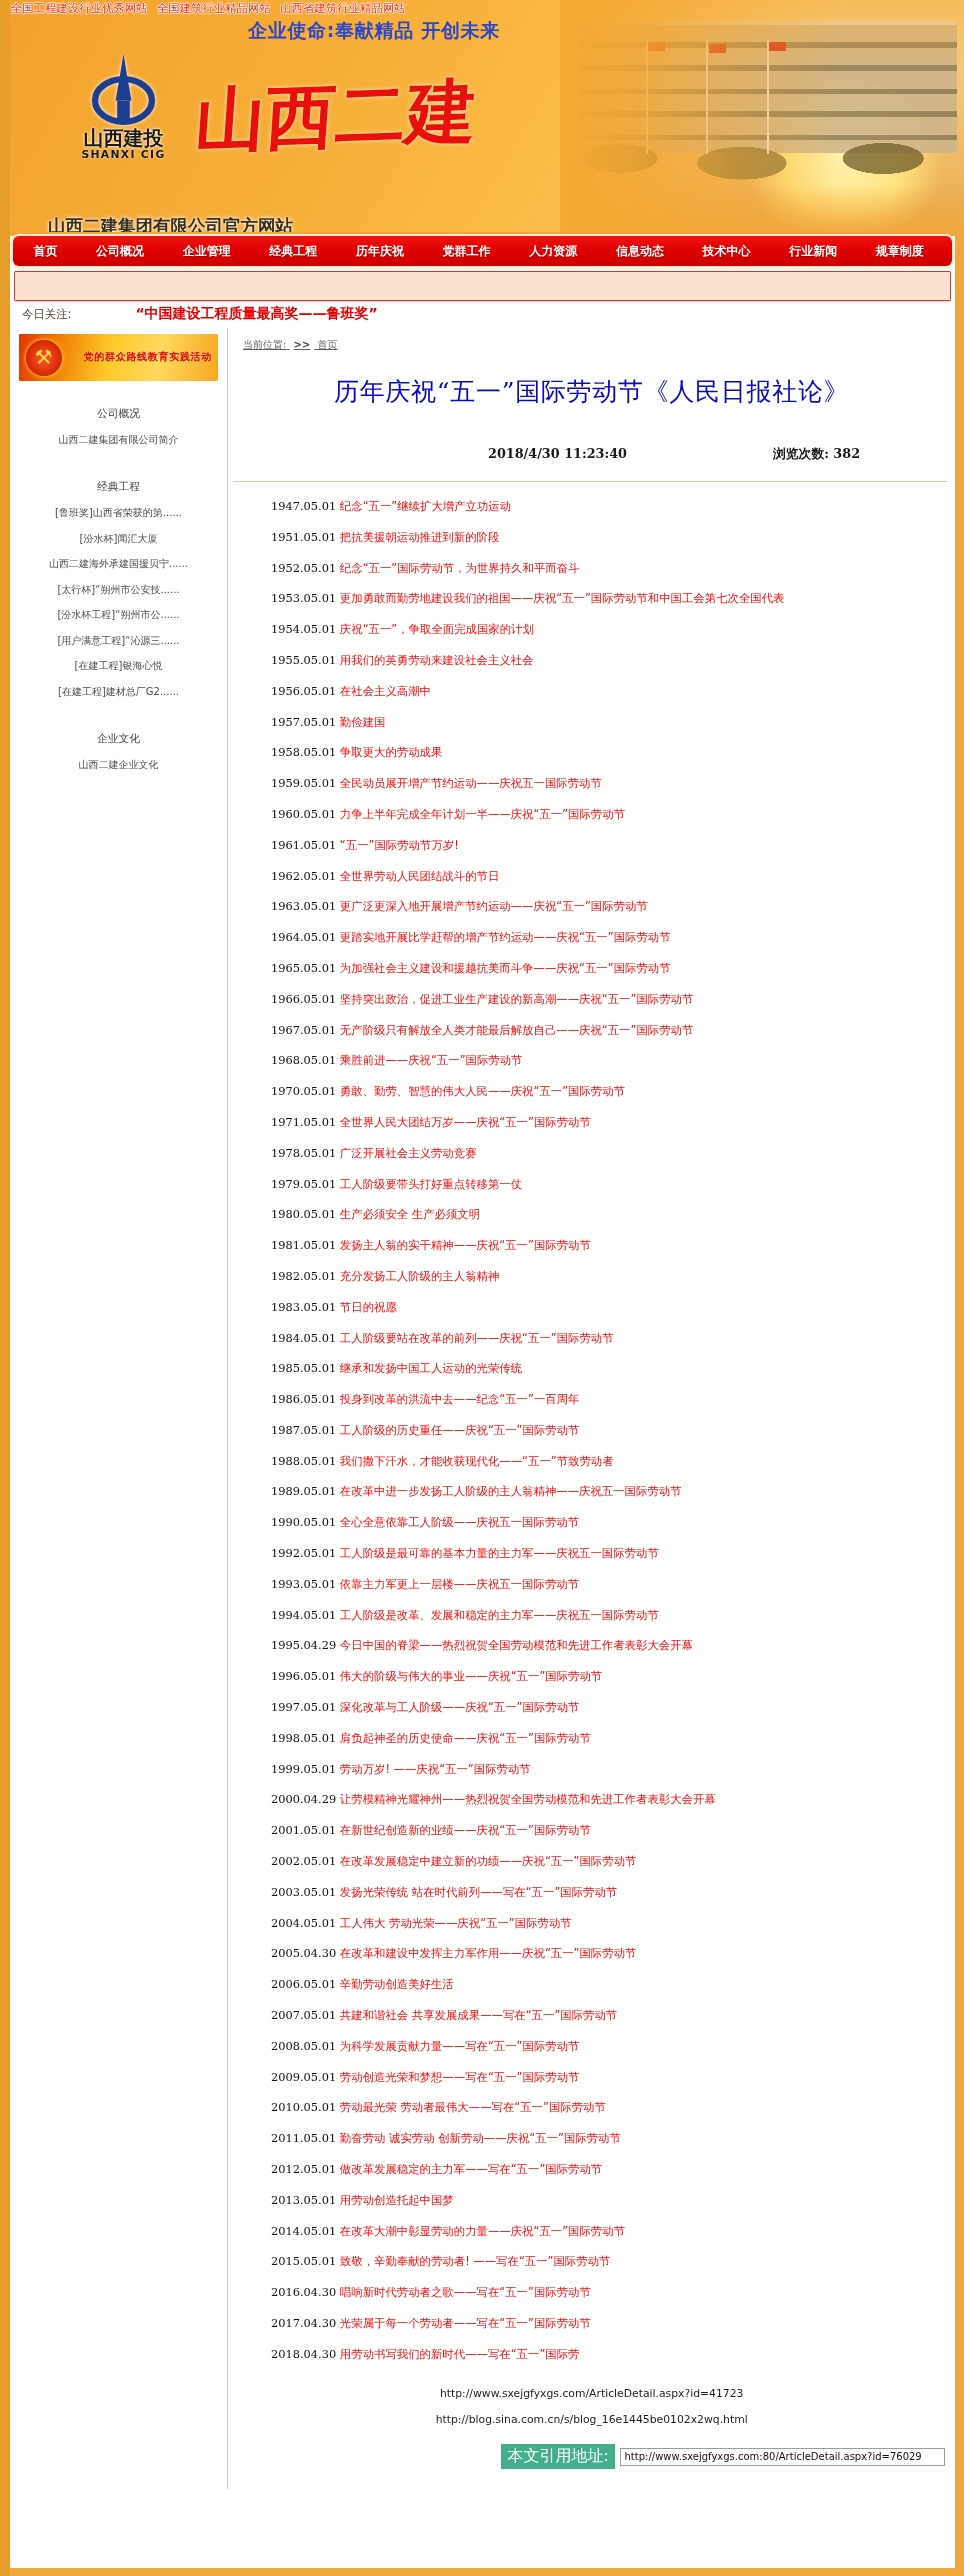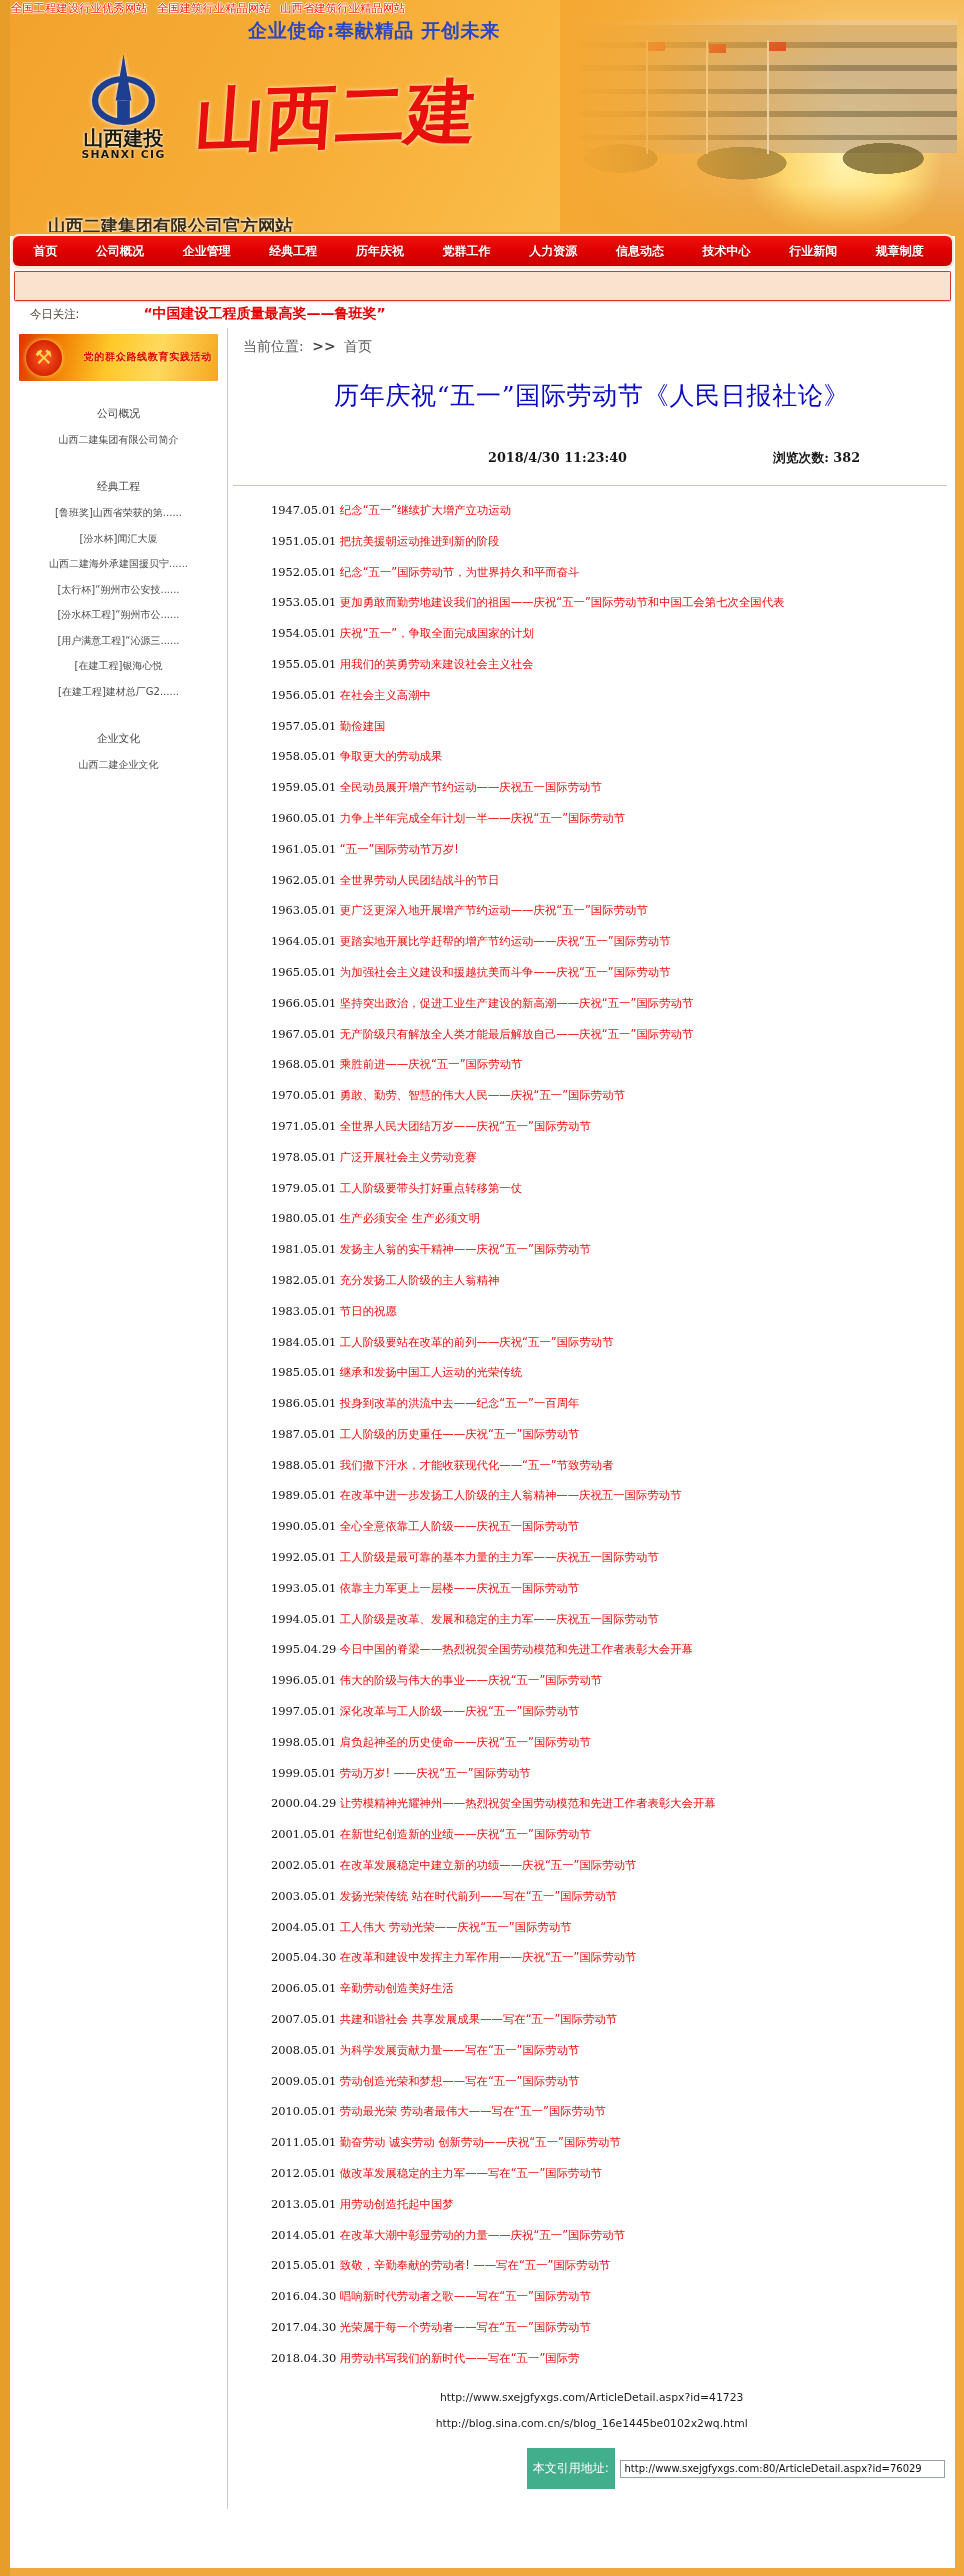--- a/index.html
+++ b/index.html
@@ -29,53 +29,53 @@
   .caption{position:absolute;left:48px;top:214px;z-index:3;font-size:17.5px;font-weight:bold;color:#3b2c12;text-shadow:0 0 2px #fff,0 0 4px #fff;}
 
   
   .wrapper{margin:0 8.7px 0 10px;background:#ffffff;min-height:2332px;position:relative;}
 
   .nav{display:flex;justify-content:space-between;align-items:center;margin:4px 3.4px 0 3.4px;height:30px;padding:0 28px 0 20px;background:linear-gradient(180deg,#f01010 0%,#dd0000 55%,#c90000 100%);border-radius:6px;box-shadow:0 0 0 2px #f7e9d6,0 1.3px 2px rgba(120,60,0,.35);}
   .nav a{color:#fff;font-size:12px;font-weight:600;text-decoration:none;text-shadow:0 0.7px 0.7px rgba(120,0,0,.6);white-space:nowrap;}
 
   .marquee-box{margin:4.7px 4px 0 4px;height:28px;border:0.7px solid #cf3a26;border-radius:1.3px;background:#fae2ce;box-shadow:0 0.7px 1.3px rgba(150,60,20,.25);}
 
-  .focus-row{display:flex;align-items:center;height:27px;padding-left:20px;}
+  .focus-row{display:flex;align-items:center;height:27px;padding-left:12px;}
   .focus-label{font-size:11.4px;color:#4f4338;}
   .focus-text{margin-left:64px;font-size:14px;font-weight:bold;color:#e80000;}
 
   
   .content{display:flex;align-items:stretch;}
   .sidebar{width:217px;flex:0 0 217px;border-right:0.7px solid #c9c9c9;padding-bottom:40px;text-align:center;color:#4c4c4c;}
   .side-banner{position:relative;margin:6.7px auto 0;width:199px;height:47px;border-radius:1.3px;overflow:hidden;background:linear-gradient(100deg,#e03400 0%,#f07800 18%,#ffc828 45%,#ffd95e 70%,#f5a81e 100%);}
   .side-banner .emblem{position:absolute;left:6.7px;top:5.4px;width:36px;height:36px;border-radius:50%;background:radial-gradient(circle,#ff5a2a 0%,#d42400 70%);box-shadow:0 0 5.4px #ffde66;}
   .side-banner .emblem span{position:absolute;left:8.7px;top:5.4px;font-size:20px;color:#ffd84d;}
   .side-banner .txt{position:absolute;left:32px;top:16px;width:161px;font-size:10px;font-weight:bold;color:#e00000;text-shadow:0 0 2px #ffe98c;letter-spacing:0.7px;white-space:nowrap;text-align:right;}
   .side-title{margin-top:25.6px;font-size:10.8px;color:#3f3f3f;}
   .side-links div{margin-top:12px;font-size:10px;line-height:13.5px;color:#4c4c4c;cursor:pointer;}
   .sidebar .gap-lg{margin-top:34px;}
 
   .main{flex:1;position:relative;padding-bottom:20px;}
-  .breadcrumb{padding:10.8px 0 0 15px;font-size:14px;color:#5d5d5d;}
+  .breadcrumb{padding:10.8px 0 0 15px;font-size:10px;color:#5d5d5d;text-decoration:underline;}
   .breadcrumb .arrow{margin:0 4px;font-weight:bold;color:#4a4a4a;}
   .page-title{margin-top:23px;text-align:center;font-family:"DejaVu Serif",serif;font-size:25px;font-weight:normal;color:#0909c3;letter-spacing:0.7px;}
   .daterow{position:relative;height:17.5px;margin-top:38px;font-family:"DejaVu Serif",serif;font-size:12.8px;color:#191919;font-weight:bold;}
   .daterow .dt{position:absolute;left:260px;top:0;}
   .daterow .views{position:absolute;left:545px;top:0;}
   .rule{margin:17.5px 8px 0 5.4px;border-top:0.7px solid #dcc3ad;}
 
   .articles{margin:13.5px 16px 0 12px;font-size:11.4px;}
   .articles p{margin:0 0 10.8px 0;line-height:20px;text-indent:31px;}
   .a-date{color:#111;font-family:"DejaVu Serif",serif;}
   .a-title{color:#f20d0d;}
 
   .foot-links{margin-top:17.5px;text-align:center;}
   .foot-links a{display:block;font-size:10.8px;line-height:26px;color:#1d1d1d;text-decoration:none;}
   .cite-row{display:flex;justify-content:flex-end;align-items:center;gap:4.7px;margin-top:10.8px;padding-right:10.8px;}
-  .cite-badge{background:#43ae8c;color:#fff;font-size:12px;padding:12px 6px;}
+  .cite-badge{background:#43ae8c;color:#fff;font-size:16px;padding:2px 6px;}
   .cite-input{width:315px;height:16px;border:0.7px solid #8fa3a3;background:#fff;font-size:10px;color:#111;padding:0 4px;font-family:"DejaVu Sans",sans-serif;}
 </style>
 </head>
 <body>
 
 <div class="page">
   <div class="left-strip"></div>
 
   <div class="header">
     <div class="photo">

